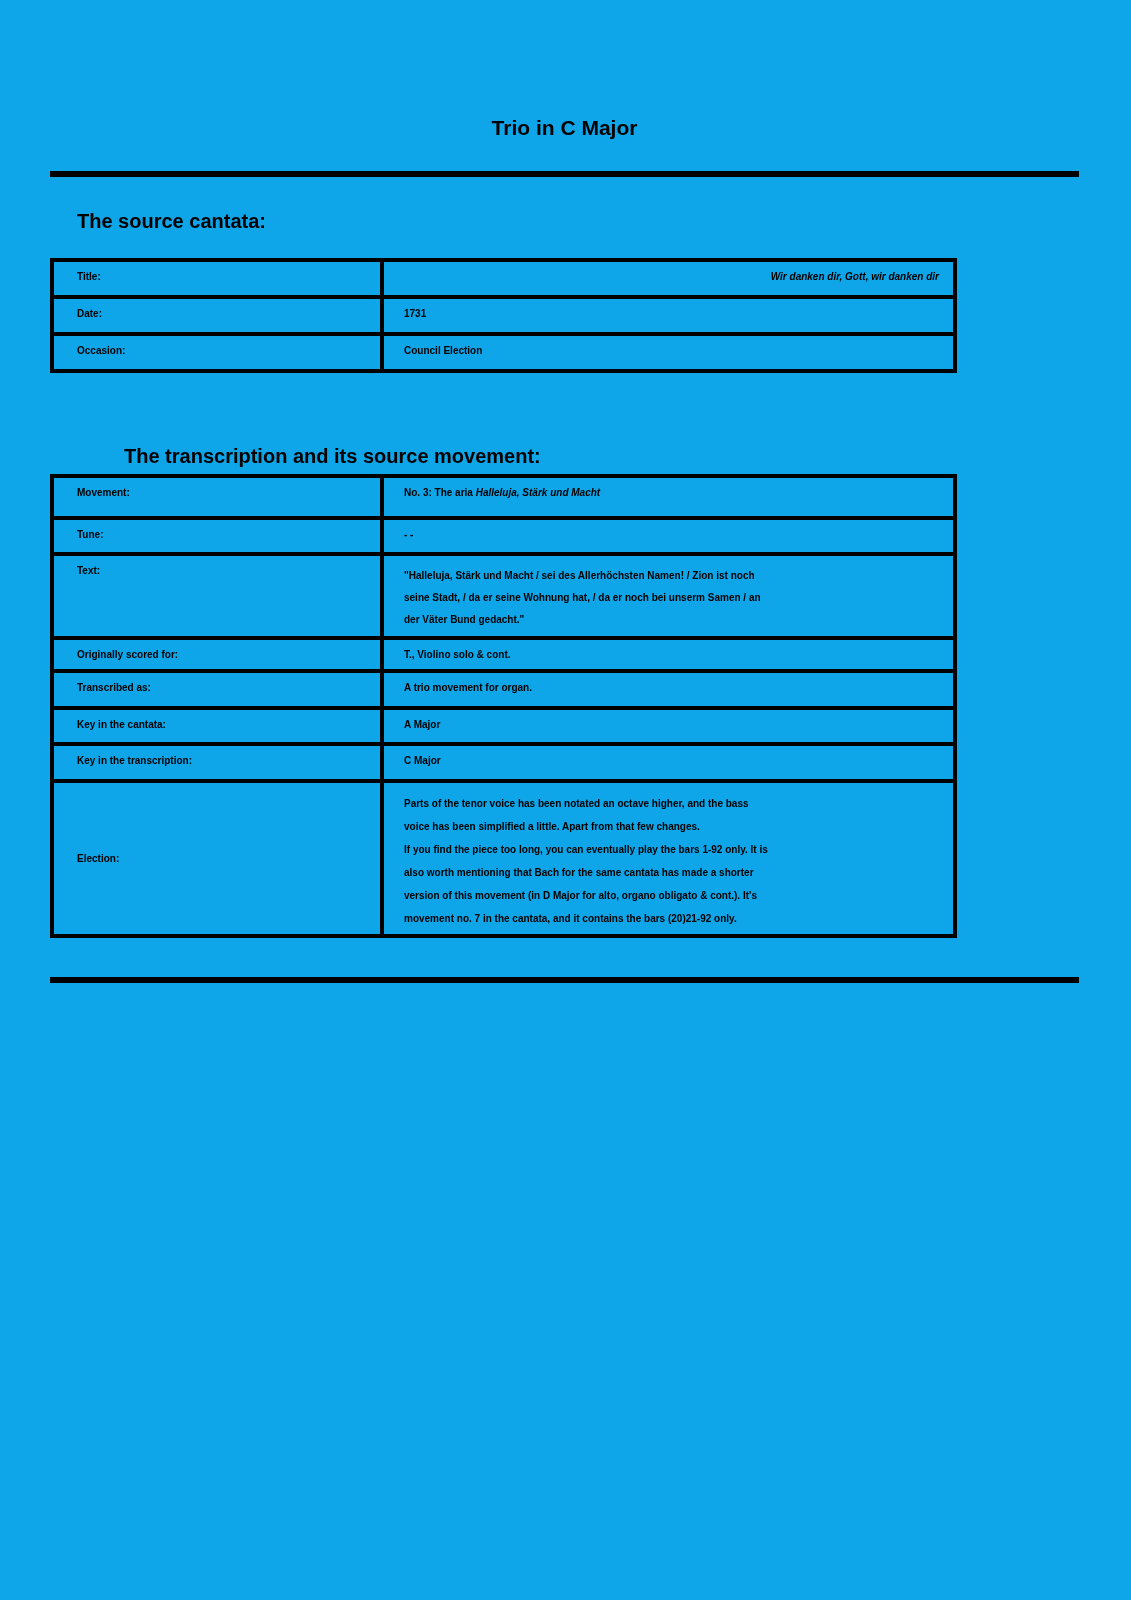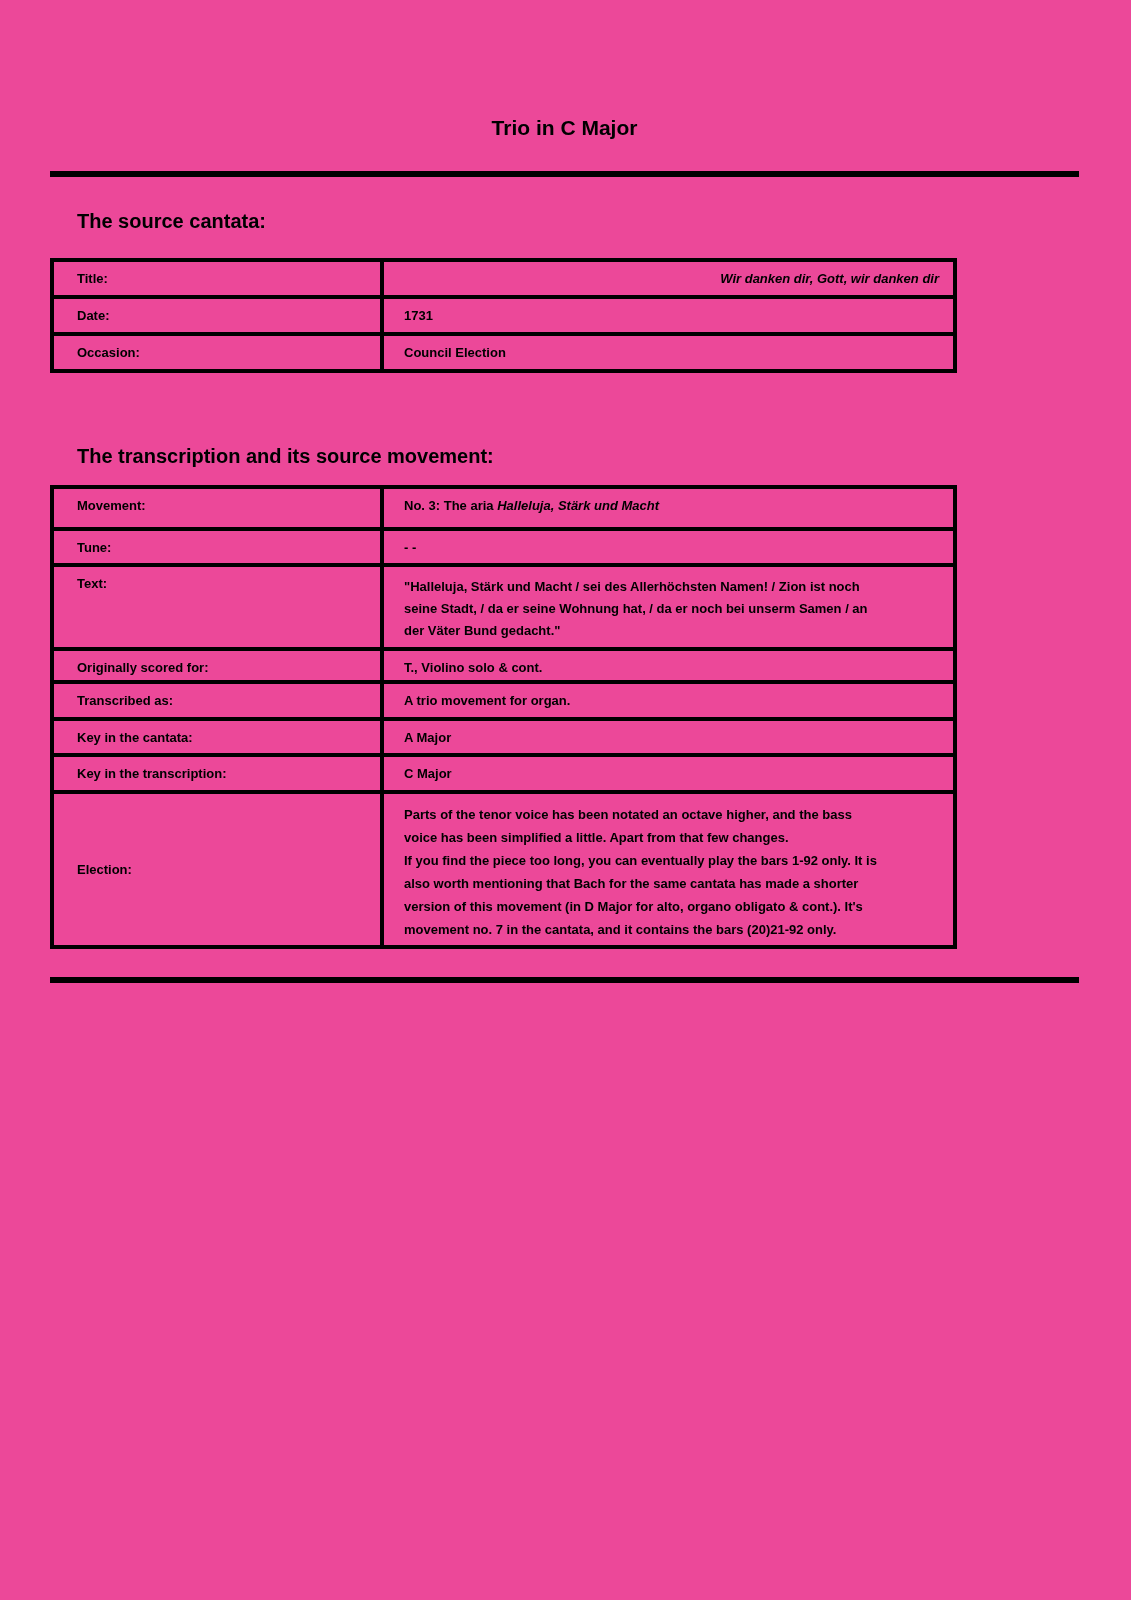--- a/index.html
+++ b/index.html
@@ -1,20 +1,20 @@
 <!DOCTYPE html>
 <html><head>
 <meta charset="utf-8">
 <style>
   html, body { margin: 0; padding: 0; background: #ffffff; }
   .page {
     position: relative;
     width: 1131px;
     height: 1600px;
-    background: #ec4899;
+    background: #0ea5e9;
     font-family: "Liberation Sans", sans-serif;
     font-weight: bold;
     color: #000000;
     overflow: hidden;
   }
   .doc-title {
     position: absolute;
     top: 116px;
     left: 50px;
     width: 1029px;
@@ -31,32 +31,32 @@
   }
   .rule-top { top: 171px; }
   .rule-bottom { top: 977px; }
   .section-heading {
     position: absolute;
     left: 77px;
     font-size: 20px;
     font-weight: bold;
   }
   .heading-1 { top: 210px; }
-  .heading-2 { top: 445px; }
+  .heading-2 { top: 445px; margin-left: 47px; }
   table.info {
     position: absolute;
     left: 50px;
     border-collapse: collapse;
     table-layout: fixed;
     width: 903px;
-    font-size: 13px;
+    font-size: 10px;
     font-weight: bold;
   }
   table.table-1 { top: 258px; }
-  table.table-2 { top: 485px; }
+  table.table-2 { top: 474px; }
   td {
     border: 4px solid #000000;
     vertical-align: top;
     box-sizing: border-box;
     overflow: hidden;
   }
   td.label-cell { width: 330px; padding: 9px 8px 4px 23px; }
   td.value-cell { width: 573px; padding: 9px 14px 4px 20px; }
   td.middle { vertical-align: middle; padding-top: 0; padding-bottom: 0; }
   .it { font-style: italic; text-align: right; }

